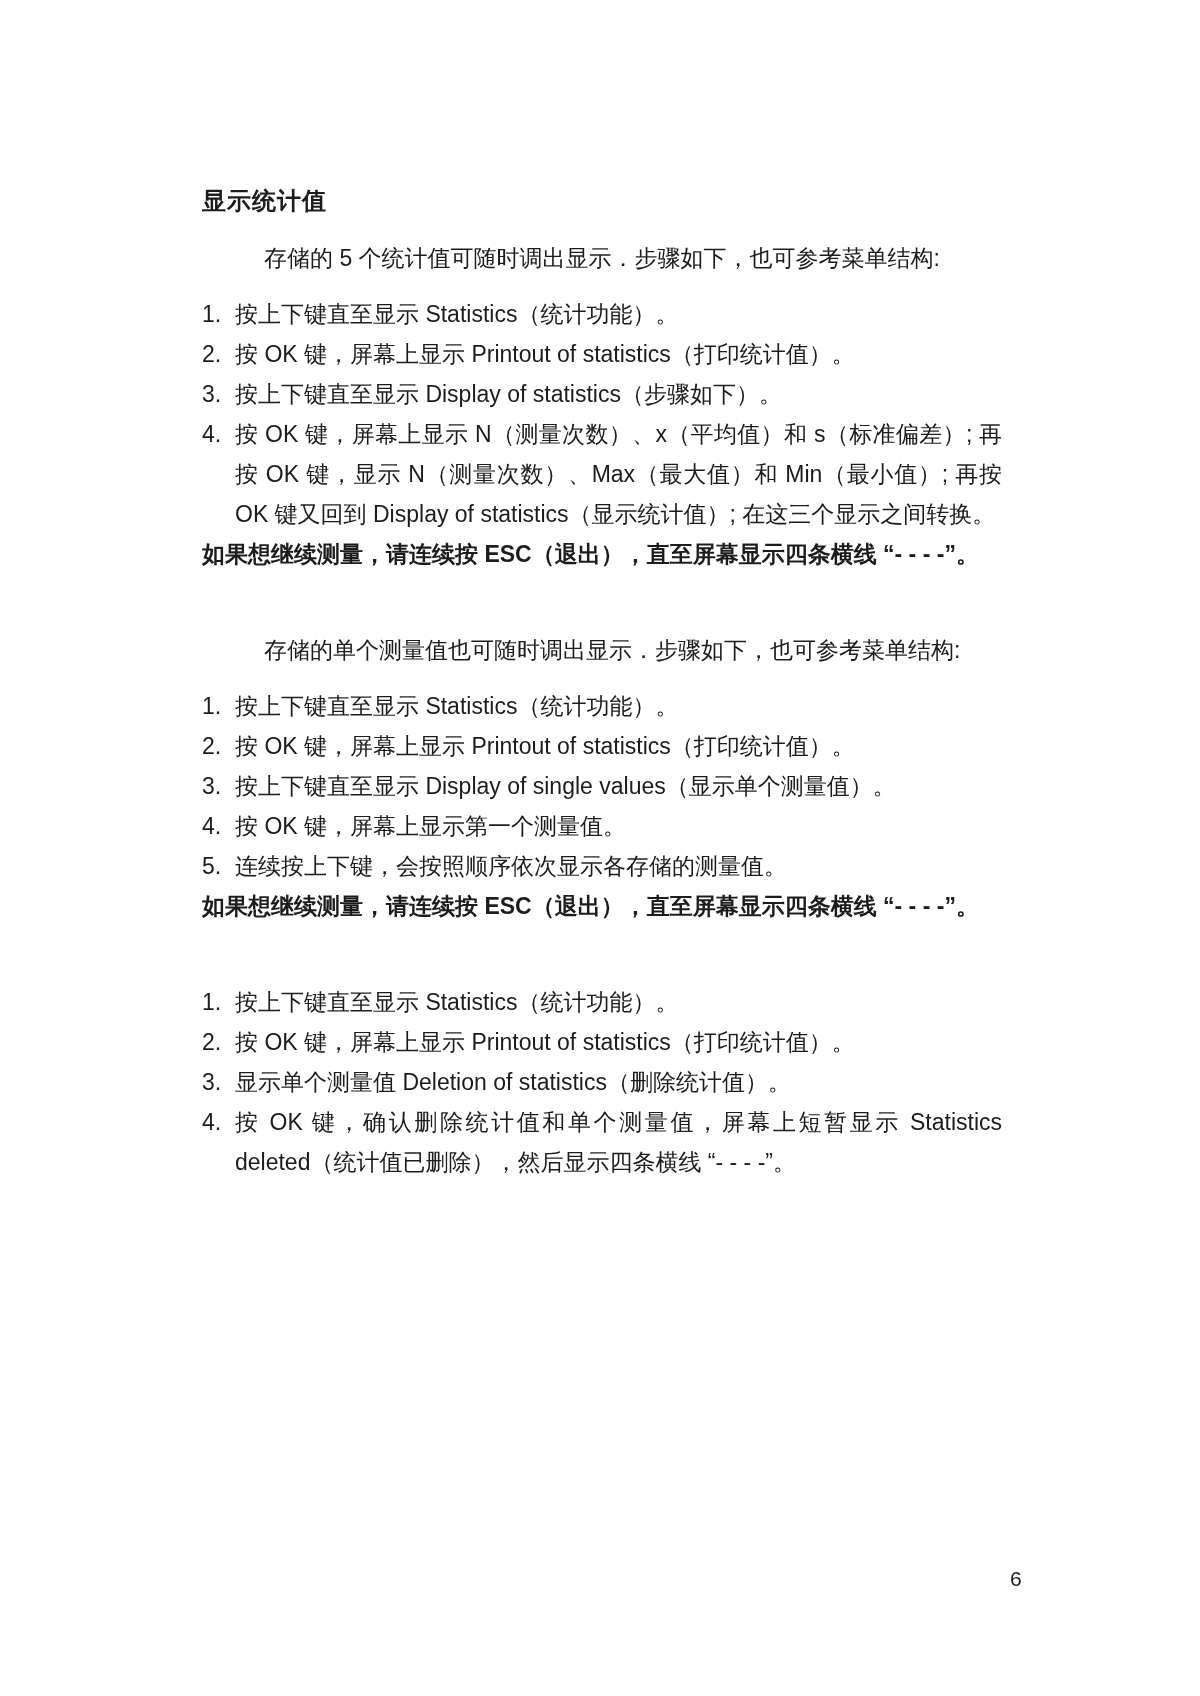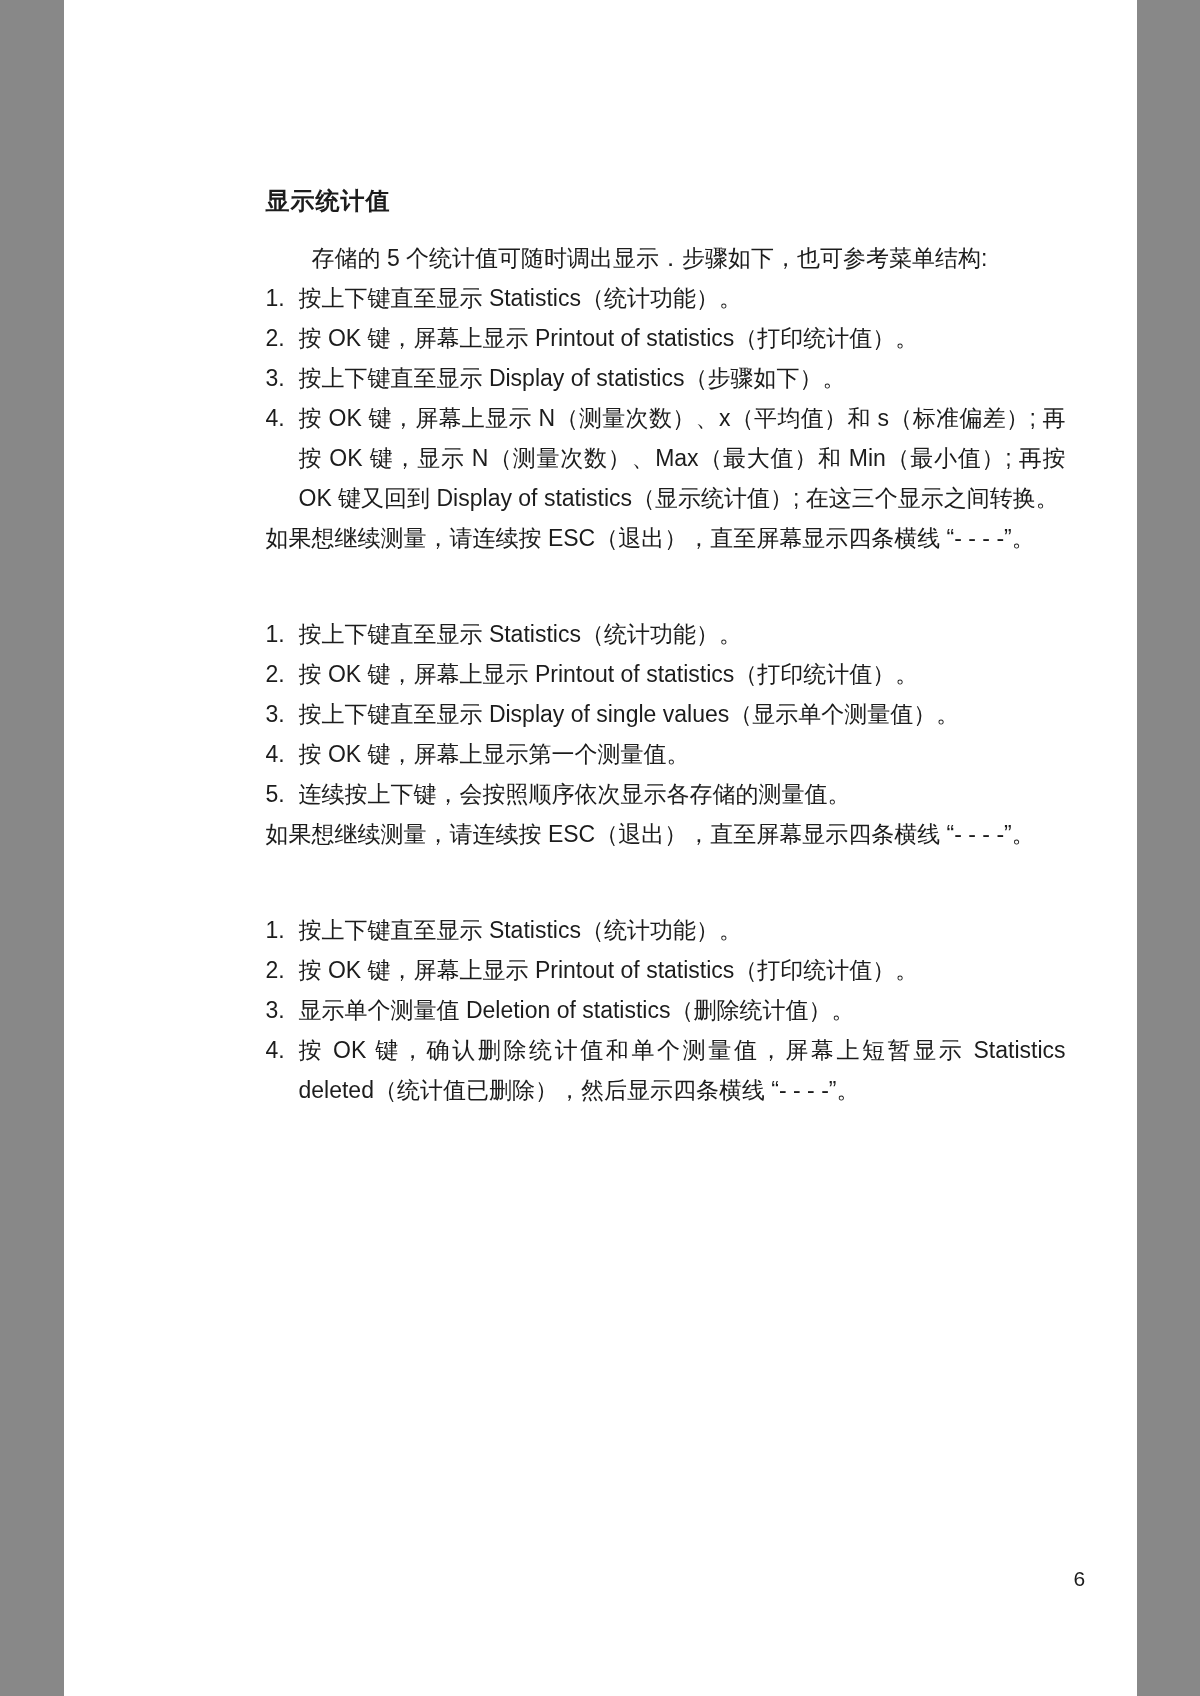--- a/index.html
+++ b/index.html
@@ -2,21 +2,21 @@
 <html><head>
 <meta charset="utf-8">
 <style>
   html, body {
     margin: 0;
     padding: 0;
     background: #888;
   }
   .page {
     position: relative;
-    width: 1073px;
+    width: 1200px;
     height: 1696px;
     background: #ffffff;
     font-family: "Liberation Sans", "DejaVu Sans", sans-serif;
     color: #1c1c1c;
     overflow: hidden;
     margin: 0 auto;
   }
   .content {
     position: absolute;
     left: 202px;
@@ -29,21 +29,21 @@
   .section-title {
     font-size: 24px;
     font-weight: 700;
     line-height: 30px;
     margin: 0 0 22px 0;
     letter-spacing: 1px;
   }
   .section-intro {
     font-size: 23px;
     line-height: 40px;
-    margin: 0;
+    margin: 16px;
     text-indent: 46px;
     text-align: justify;
   }
   .steps {
     margin: 0;
     padding: 0;
     list-style: none;
   }
   .step {
     display: flex;
@@ -55,20 +55,21 @@
   }
   .step-text {
     flex: 1;
     text-align: justify;
   }
   .section-note {
     font-size: 23px;
     line-height: 40px;
     margin: 0;
     text-align: justify;
+    font-weight: bold;
   }
   .page-number {
     position: absolute;
     left: 1010px;
     top: 1566px;
     font-size: 21px;
     line-height: 26px;
   }
 </style>
 </head>
@@ -96,20 +97,21 @@
         </li>
         <li class="step">
           <span class="step-num">4.</span>
           <span class="step-text">按 OK 键，屏幕上显示 N（测量次数）、x（平均值）和 s（标准偏差）; 再按 OK 键，显示 N（测量次数）、Max（最大值）和 Min（最小值）; 再按 OK 键又回到 Display of statistics（显示统计值）; 在这三个显示之间转换。</span>
         </li>
       </ol>
       <p class="section-note">如果想继续测量，请连续按 ESC（退出），直至屏幕显示四条横线 “- - - -”。</p>
     </div>
 
     <div class="section">
+      <p class="section-intro">存储的单个测量值也可随时调出显示．步骤如下，也可参考菜单结构:</p>
       <ol class="steps">
         <li class="step">
           <span class="step-num">1.</span>
           <span class="step-text">按上下键直至显示 Statistics（统计功能）。</span>
         </li>
         <li class="step">
           <span class="step-num">2.</span>
           <span class="step-text">按 OK 键，屏幕上显示 Printout of statistics（打印统计值）。</span>
         </li>
         <li class="step">

